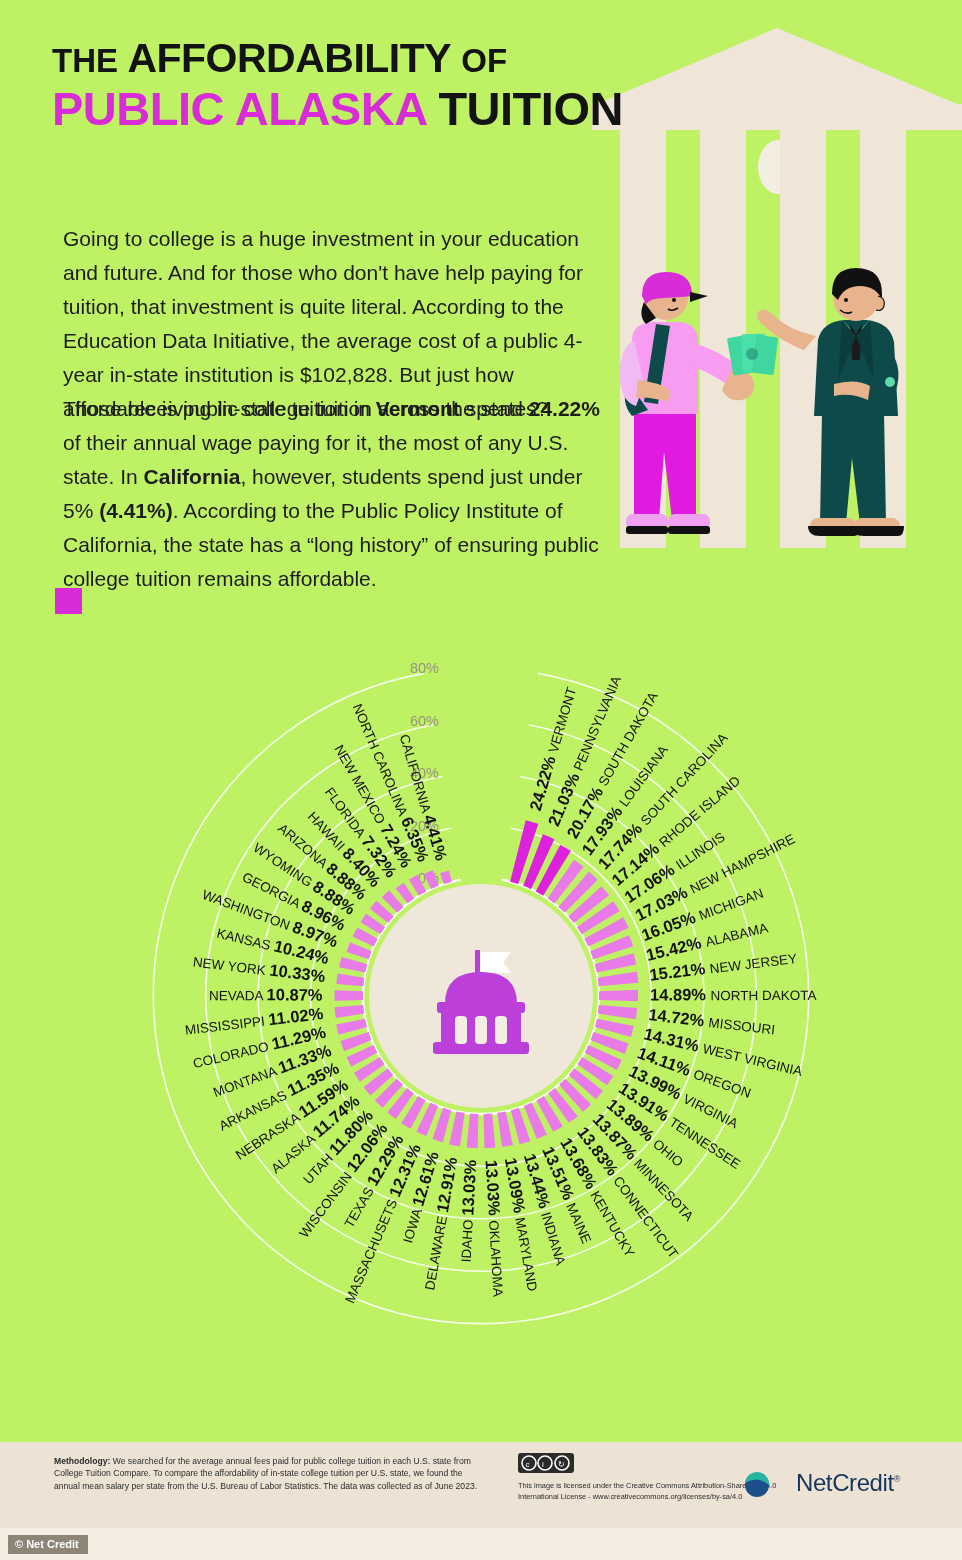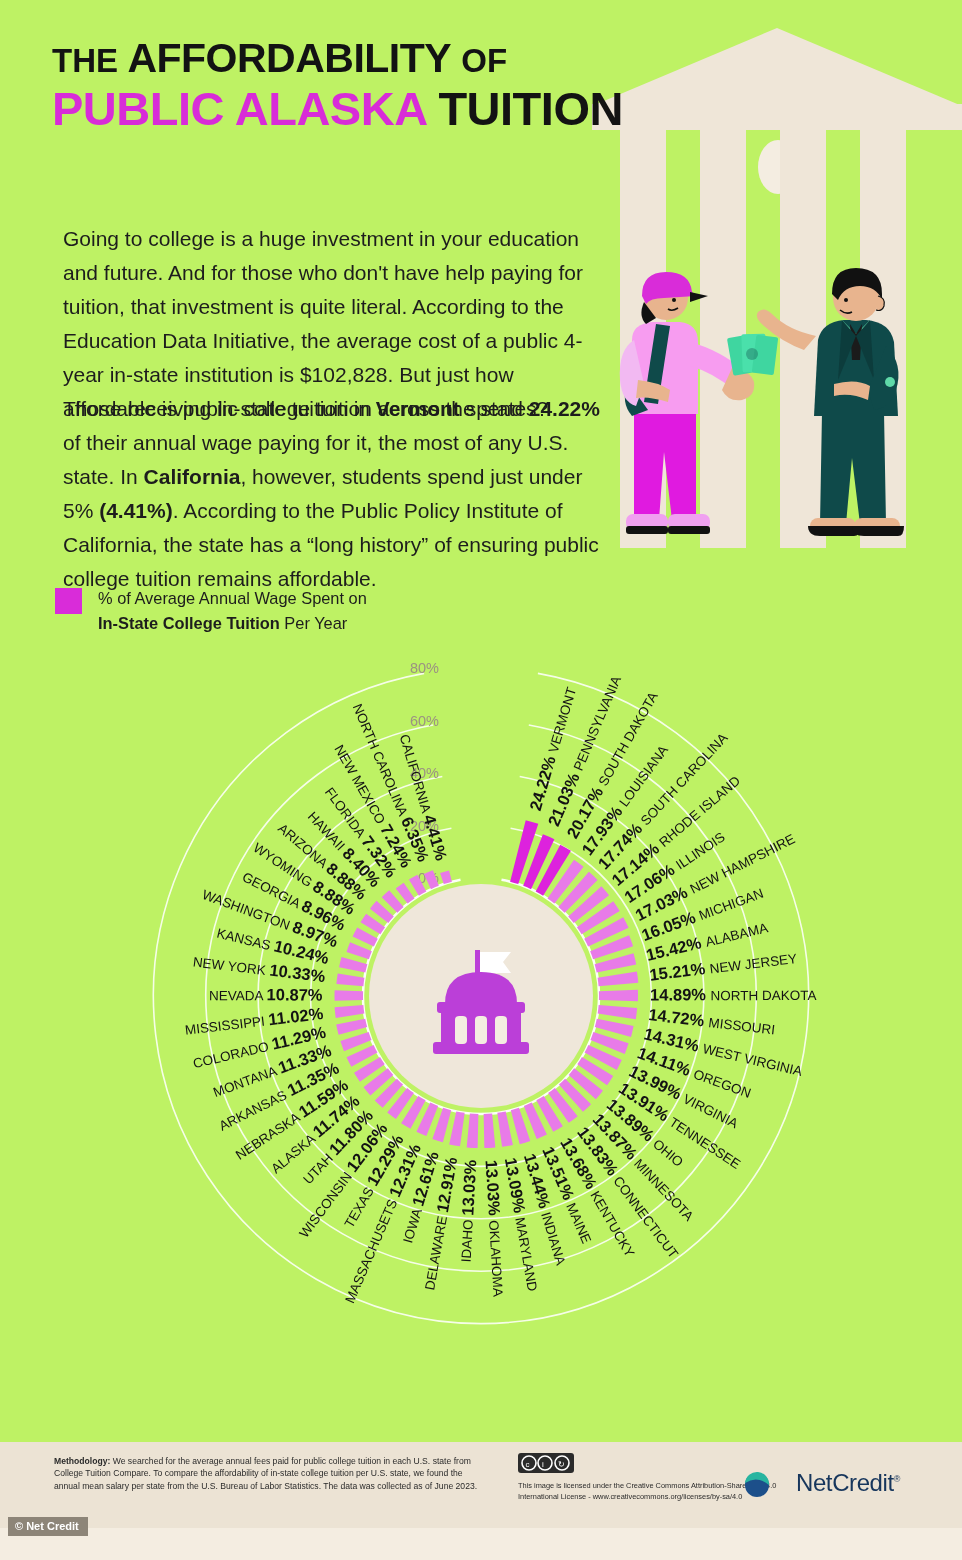--- a/index.html
+++ b/index.html
@@ -54,21 +54,21 @@
 
   
   .footer{position:absolute;left:0;bottom:32px;width:962px;height:86px;background:#ece3d4;}
   .method{position:absolute;left:54px;top:13px;width:430px;font-size:8.6px;line-height:1.45;color:#2b2b2b;}
   .method b{font-weight:800;}
   .cc{position:absolute;left:518px;top:11px;width:280px;}
   .cctext{font-size:7.4px;line-height:1.45;color:#2b2b2b;margin-top:4px;}
   .nc{position:absolute;right:62px;top:26px;display:flex;align-items:center;gap:24px;}
   .nctext{font-size:24px;color:#17365c;letter-spacing:-.4px;}
   .nctext sup{font-size:9px;vertical-align:super;}
-  .credit{position:absolute;left:8px;bottom:24px;background:#8d8578;color:#fff;
+  .credit{position:absolute;left:8px;bottom:6px;background:#8d8578;color:#fff;
     font-size:11px;font-weight:700;padding:3px 9px 4px 7px;}
   .botstrip{position:absolute;left:0;bottom:0;width:962px;height:32px;background:#f4ede1;}
 </style>
 </head>
 <body>
 
 <div class="page">
 
   <div class="bldg">
     <div class="roof"></div>
@@ -161,24 +161,20 @@
         <path d="M228 32 q0 -26 24 -26 q26 0 26 26 l0 6 q-6 -14 -22 -14 q-16 0 -22 14 z" fill="#111"></path>
         <circle cx="242" cy="38" r="2" fill="#111"></circle>
         <path d="M236 48 q6 5 12 2" stroke="#111" stroke-width="1.6" fill="none"></path>
         <path d="M274 34 q8 2 6 10 q-2 6 -8 4" fill="#e8b48e" stroke="#111" stroke-width="1.2"></path>
       </g>
     </svg>
   </div>
 
   <div class="legend">
     <div class="sw"></div>
-    <div class="lt">
-      <span>% of Average Annual Wage Spent on</span><br>
-      <b>In-State College Tuition</b><span> Per Year</span>
-    </div>
   </div>
 
   <div class="chartwrap">
     <svg class="chartsvg" id="radial" width="962" height="790">
         <circle cx="481" cy="366" r="112" fill="#efe7da"></circle>
         <path d="M 501.49048496469777 249.79268514455947 A 118 118 0 1 1 460.50951503530223 249.79268514455947" fill="none" stroke="#ffffff" stroke-width="2.5" opacity="0.95"></path>
         <text x="439" y="253" text-anchor="end" font-family="Liberation Sans, sans-serif" font-size="14.5" fill="#9b9282">0%</text>
         <path d="M 510.58964947444497 198.18875888671974 A 170.4 170.4 0 1 1 451.4103505255551 198.18875888671974" fill="none" stroke="#ffffff" stroke-width="1.6" opacity="0.85"></path>
         <text x="439" y="200.6" text-anchor="end" font-family="Liberation Sans, sans-serif" font-size="14.5" fill="#9b9282">20%</text>
         <path d="M 519.688813984192 146.58483262888004 A 222.8 222.8 0 1 1 442.31118601580795 146.58483262888004" fill="none" stroke="#ffffff" stroke-width="1.6" opacity="0.85"></path>

